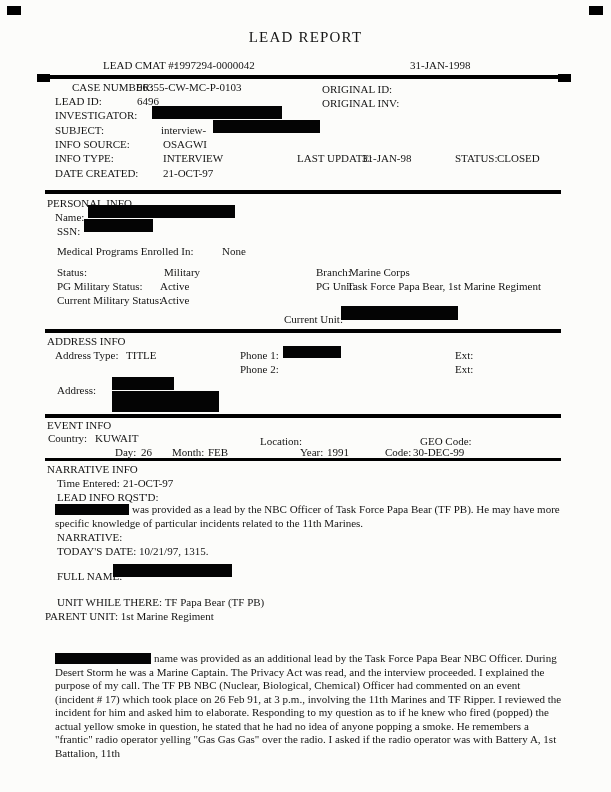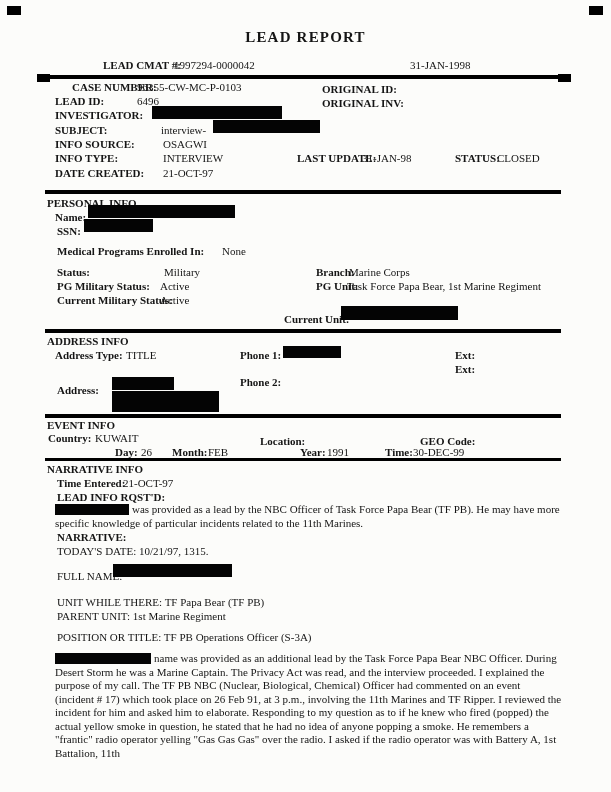--- a/index.html
+++ b/index.html
@@ -11,21 +11,21 @@
     width: 611px;
     height: 792px;
     margin: 0 auto;
     background: #fcfcfa;
     font-family: "Liberation Serif", "DejaVu Serif", serif;
     font-size: 11px;
     color: #151515;
     overflow: hidden;
   }
   .t { position: absolute; white-space: nowrap; line-height: 12px; }
-  .b { font-weight: bold; }
+  .b { font-weight: normal; }
   .title { left: 0; right: 0; top: 31px; text-align: center; font-size: 15px; letter-spacing: 1.2px; }
   .hbar { position: absolute; height: 4px; background: #000; }
   .mark { position: absolute; background: #000; }
   .redact { position: absolute; background: #040404; }
   .para { position: absolute; line-height: 13.5px; }
   .ired { display: inline-block; background: #040404; vertical-align: -2px; margin-right: 3px; }
 </style>
 </head>
 <body>
 
@@ -100,62 +100,61 @@
 
   <div class="hbar" style="left:45px;top:329px;width:516px"></div>
 
   <span class="t b" style="left:47px;top:335px">ADDRESS INFO</span>
   <span class="t b" style="left:55px;top:349px">Address Type:</span>
   <span class="t" style="left:126px;top:349px">TITLE</span>
   <span class="t b" style="left:240px;top:349px">Phone 1:</span>
   <div class="redact" style="left:283px;top:346px;width:58px;height:12px"></div>
   <span class="t b" style="left:455px;top:349px">Ext:</span>
 
-  <span class="t b" style="left:240px;top:376px">Phone 2:</span>
+  <span class="t b" style="left:240px;top:363px">Phone 2:</span>
   <span class="t b" style="left:455px;top:363px">Ext:</span>
 
   <span class="t b" style="left:57px;top:384px">Address:</span>
   <div class="redact" style="left:112px;top:377px;width:62px;height:13px"></div>
   <div class="redact" style="left:112px;top:391px;width:107px;height:21px"></div>
 
   <div class="hbar" style="left:45px;top:414px;width:516px"></div>
 
   <span class="t b" style="left:47px;top:419px">EVENT INFO</span>
   <span class="t b" style="left:48px;top:432px">Country:</span>
   <span class="t" style="left:95px;top:432px">KUWAIT</span>
   <span class="t b" style="left:260px;top:435px">Location:</span>
   <span class="t b" style="left:420px;top:435px">GEO Code:</span>
 
   <span class="t b" style="left:115px;top:446px">Day:</span>
   <span class="t" style="left:141px;top:446px">26</span>
   <span class="t b" style="left:172px;top:446px">Month:</span>
   <span class="t" style="left:208px;top:446px">FEB</span>
   <span class="t b" style="left:300px;top:446px">Year:</span>
   <span class="t" style="left:327px;top:446px">1991</span>
-  <span class="t b" style="left:385px;top:446px">Time:</span>
+  <span class="t b" style="left:385px;top:446px">Code:</span>
   <span class="t" style="left:413px;top:446px">30-DEC-99</span>
 
   <div class="hbar" style="left:45px;top:458px;width:516px;height:3px"></div>
 
   <span class="t b" style="left:47px;top:463px">NARRATIVE INFO</span>
   <span class="t b" style="left:57px;top:477px">Time Entered:</span>
   <span class="t" style="left:123px;top:477px">21-OCT-97</span>
   <span class="t b" style="left:57px;top:491px">LEAD INFO RQST'D:</span>
 
   <div class="para" style="left:55px;top:503px;width:506px">
     <span class="ired" style="width:74px;height:11px"></span><span>was provided as a lead by the NBC Officer of Task Force Papa Bear (TF PB).  He may have more specific knowledge of particular incidents related to the 11th Marines.</span>
   </div>
 
   <span class="t b" style="left:57px;top:531px">NARRATIVE:</span>
   <span class="t" style="left:57px;top:545px">TODAY'S DATE:  10/21/97, 1315.</span>
 
   <span class="t" style="left:57px;top:570px">FULL NAME:</span>
   <div class="redact" style="left:113px;top:564px;width:119px;height:13px"></div>
 
   <span class="t" style="left:57px;top:596px">UNIT WHILE THERE: TF Papa Bear  (TF PB)</span>
-  <span class="t" style="left:57px;top:610px">PARENT UNIT: 1st Marine Regiment</span>
-  <span class="t" style="left:57px;top:631px">POSITION OR TITLE: TF PB Operations Officer (S-3A)</span>
+  <span class="t" style="left:45px;top:610px">PARENT UNIT: 1st Marine Regiment</span>
 
   <div class="para" style="left:55px;top:652px;width:507px">
     <span class="ired" style="width:96px;height:11px"></span><span>name was provided as an additional lead by the Task Force Papa Bear NBC Officer.  During Desert Storm he was a Marine Captain.  The Privacy Act was read, and the interview proceeded.  I explained the purpose of my call.  The TF PB NBC (Nuclear, Biological, Chemical) Officer had commented on an event (incident # 17) which took place on 26 Feb 91, at 3 p.m., involving the 11th Marines and TF Ripper.  I reviewed the incident for him and asked him to elaborate.  Responding to my question as to if he knew who fired (popped) the actual yellow smoke in question, he stated that he had no idea of anyone popping a smoke.  He remembers a "frantic" radio operator yelling "Gas Gas Gas" over the radio.  I asked if the radio operator was with Battery A, 1st Battalion, 11th</span>
   </div>
 
 </div>
 
 </body></html>

